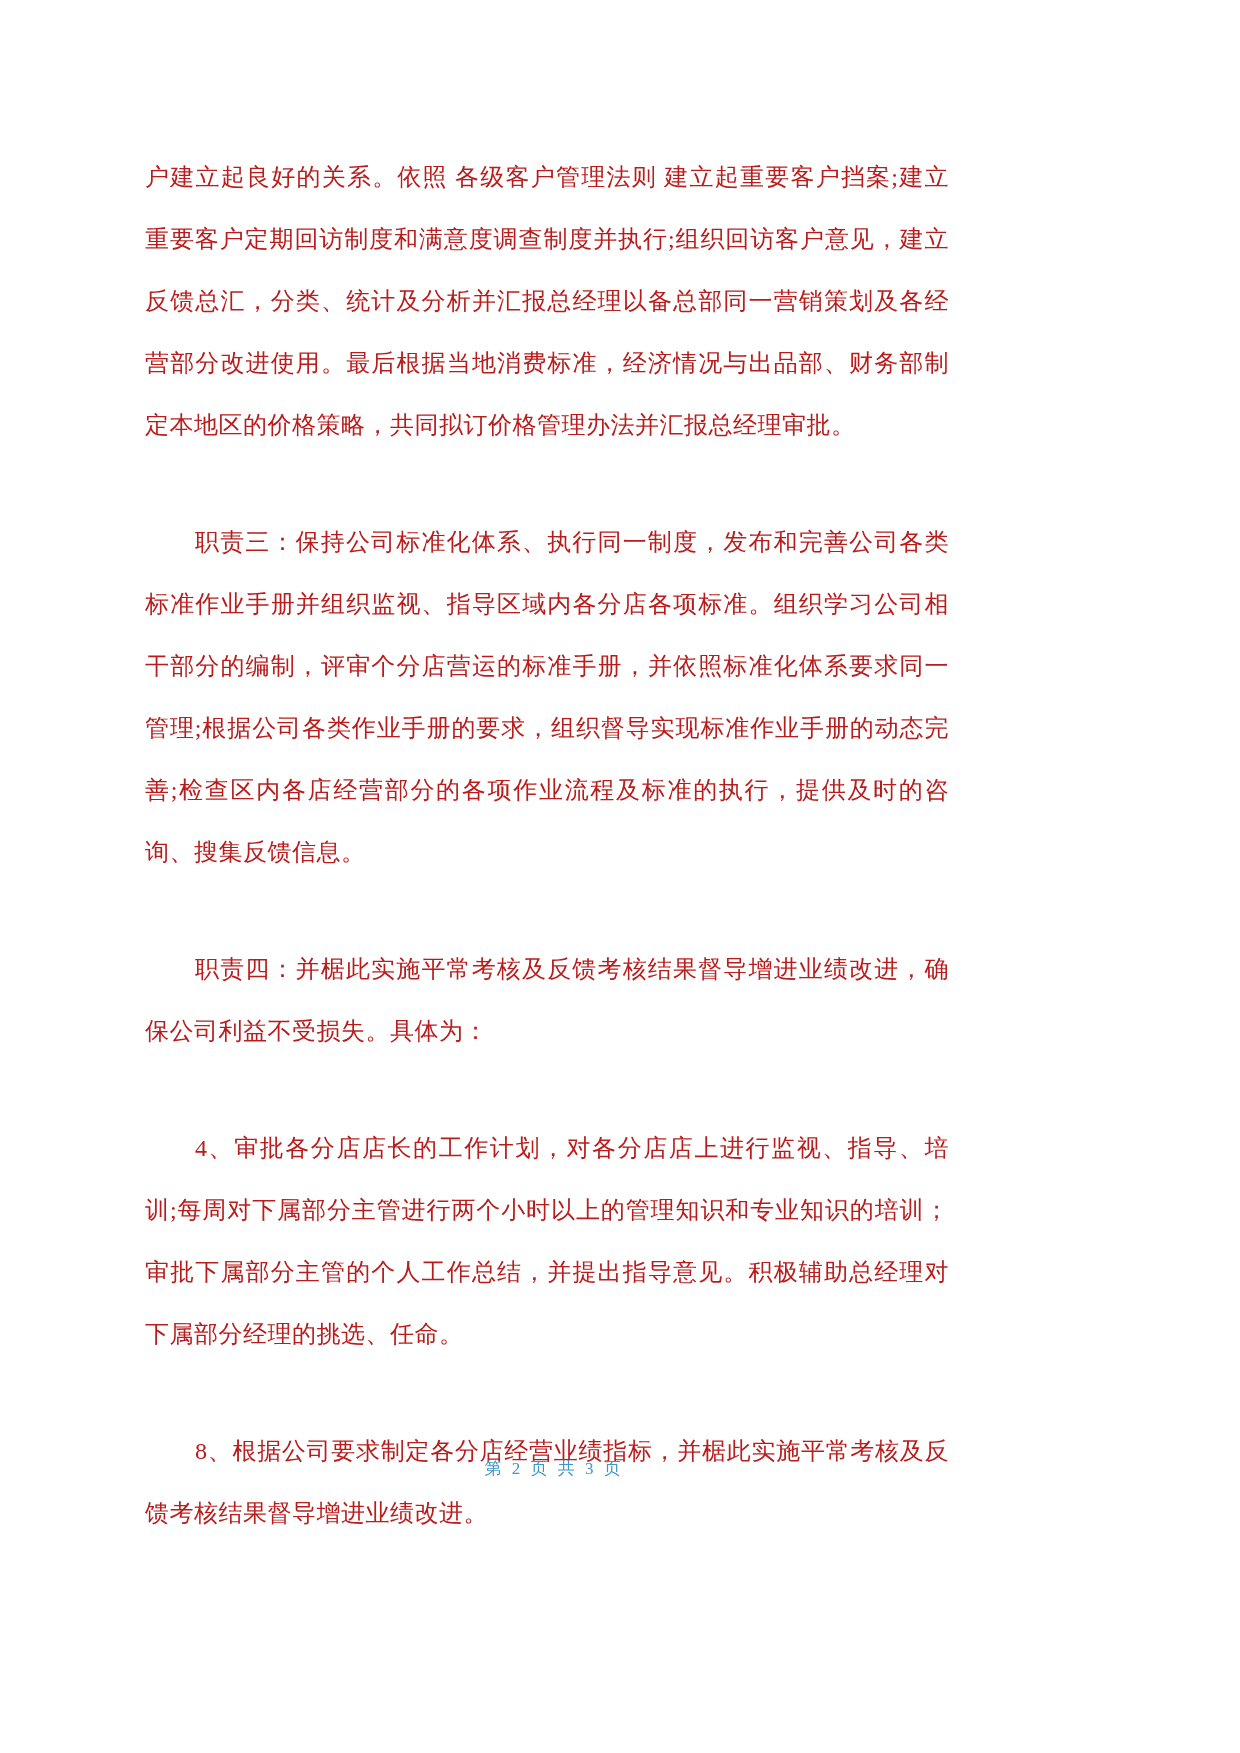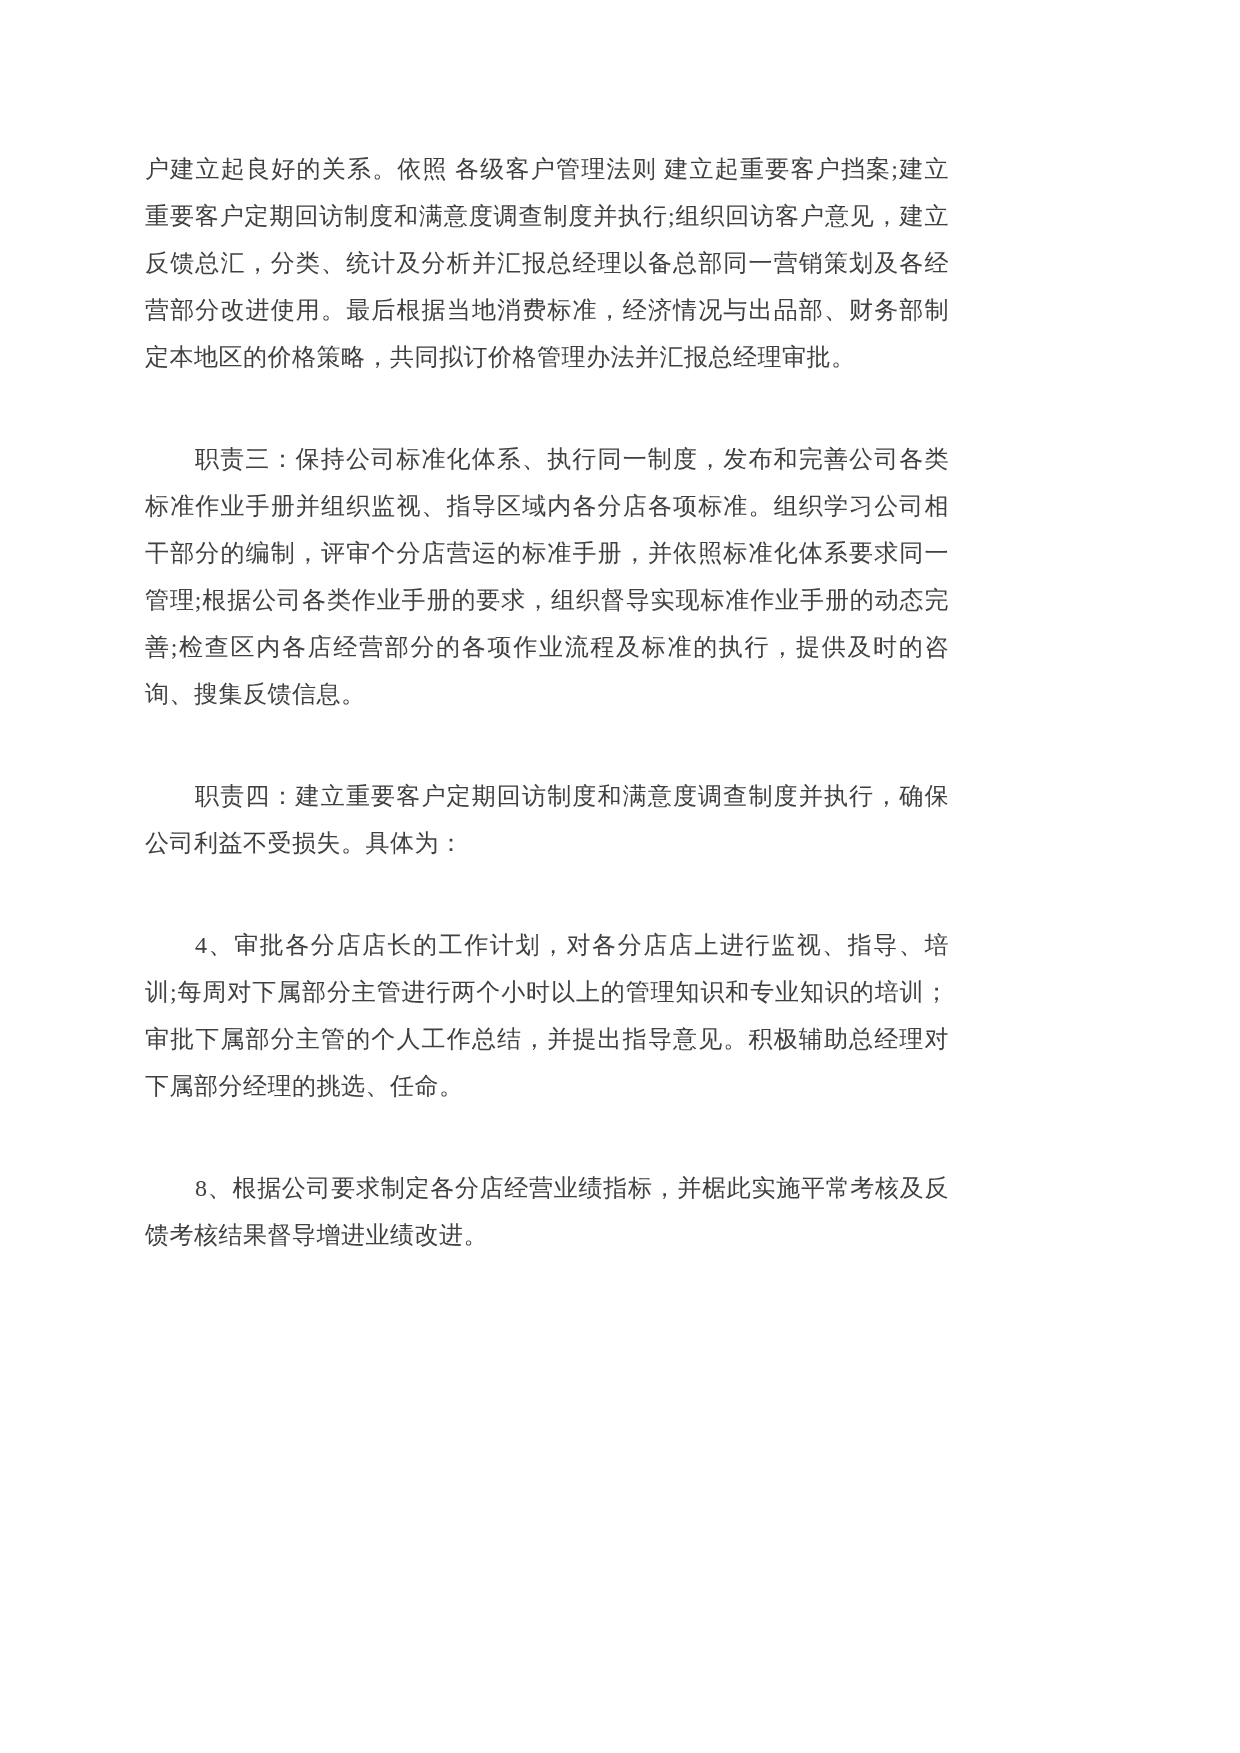--- a/index.html
+++ b/index.html
@@ -17,22 +17,22 @@
   }
   .content {
     position: absolute;
     top: 146px;
     left: 145px;
     width: 818px;
   }
   .para {
     margin: 0 14px 55px 0;
     font-size: 24px;
-    line-height: 47px;
-    color: #404040;
+    line-height: 62px;
+    color: #b91c1c;
     text-align: justify;
     letter-spacing: 0.5px;
     word-break: break-all;
   }
   .para.indent {
     text-indent: 50px;
   }
   .footer {
     position: absolute;
     top: 1457px;
@@ -47,18 +47,21 @@
     font-family: "Liberation Serif", "DejaVu Serif", serif;
   }
 </style>
 </head>
 <body>
 
 <div class="page">
   <div class="content">
     <p class="para">户建立起良好的关系。依照 各级客户管理法则 建立起重要客户挡案;建立重要客户定期回访制度和满意度调查制度并执行;组织回访客户意见，建立反馈总汇，分类、统计及分析并汇报总经理以备总部同一营销策划及各经营部分改进使用。最后根据当地消费标准，经济情况与出品部、财务部制定本地区的价格策略，共同拟订价格管理办法并汇报总经理审批。</p>
     <p class="para indent">职责三：保持公司标准化体系、执行同一制度，发布和完善公司各类标准作业手册并组织监视、指导区域内各分店各项标准。组织学习公司相干部分的编制，评审个分店营运的标准手册，并依照标准化体系要求同一管理;根据公司各类作业手册的要求，组织督导实现标准作业手册的动态完善;检查区内各店经营部分的各项作业流程及标准的执行，提供及时的咨询、搜集反馈信息。</p>
-    <p class="para indent">职责四：建立重要客户定期回访制度和满意度调查制度并执行，确保公司利益不受损失。具体为：</p>
+    <p class="para indent">职责四：并椐此实施平常考核及反馈考核结果督导增进业绩改进，确保公司利益不受损失。具体为：</p>
     <p class="para indent">4、审批各分店店长的工作计划，对各分店店上进行监视、指导、培训;每周对下属部分主管进行两个小时以上的管理知识和专业知识的培训； 审批下属部分主管的个人工作总结，并提出指导意见。积极辅助总经理对下属部分经理的挑选、任命。</p>
     <p class="para indent">8、根据公司要求制定各分店经营业绩指标，并椐此实施平常考核及反馈考核结果督导增进业绩改进。</p>
   </div>
 
+  <div class="footer">
+    <span>第 2 页 共 3 页</span>
+  </div>
 </div>
 
 </body></html>

